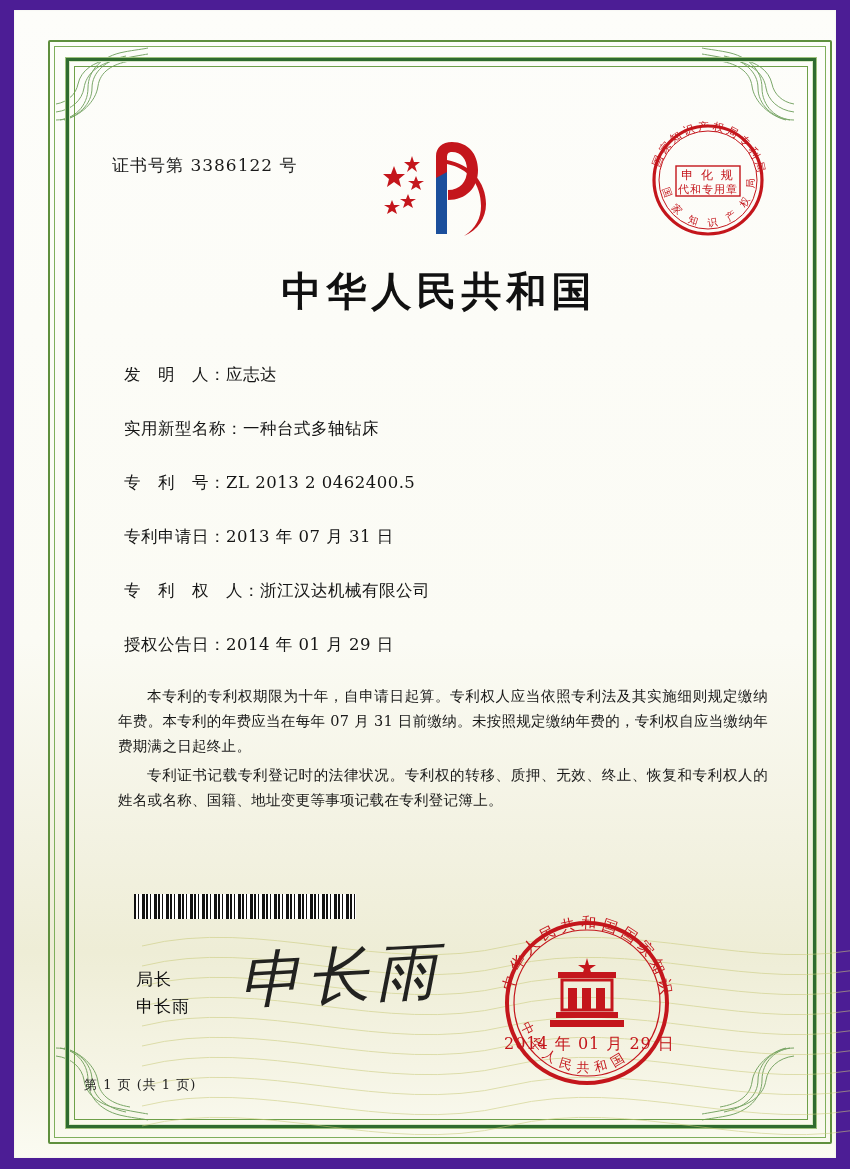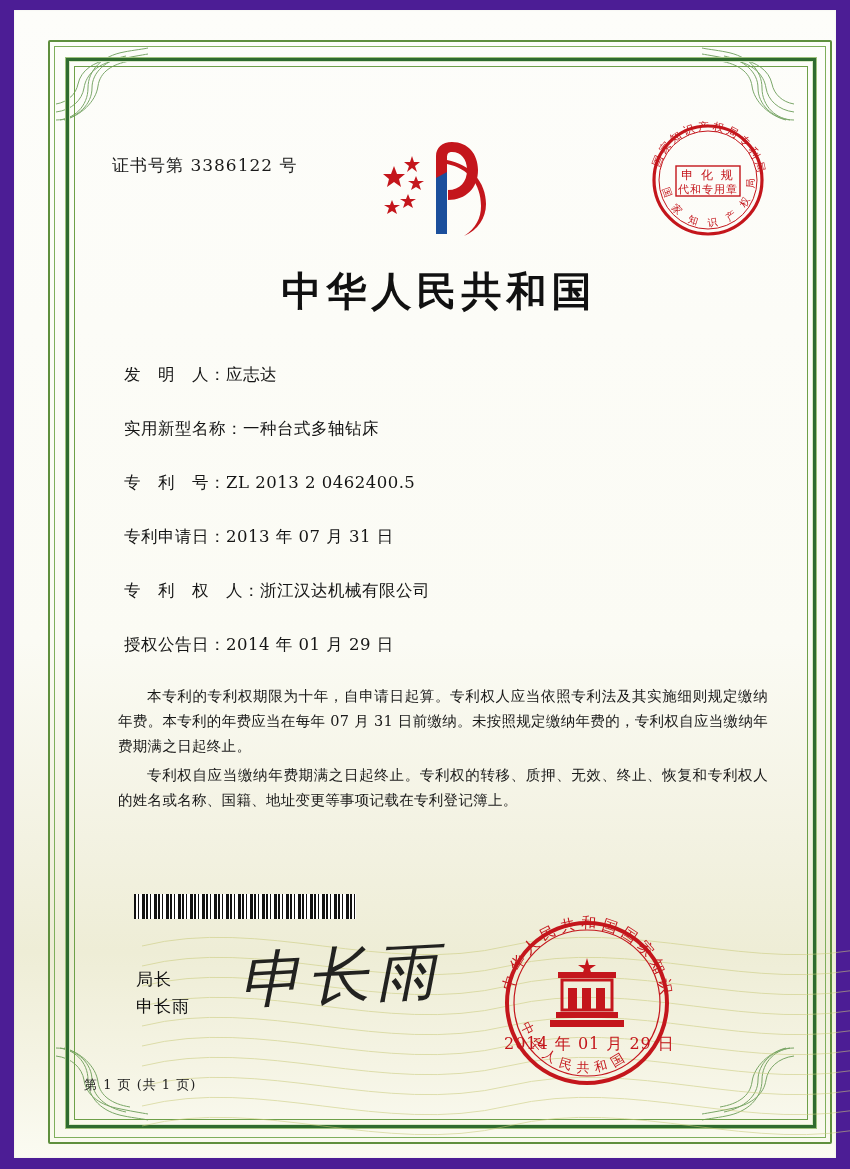--- a/index.html
+++ b/index.html
@@ -349,21 +349,21 @@
         <div class="field">
           <span class="lbl">专　利　权　人：</span><span class="val">浙江汉达机械有限公司</span>
         </div>
         <div class="field">
           <span class="lbl">授权公告日：</span><span class="val">2014 年 01 月 29 日</span>
         </div>
       </div>
 
       <div class="body-text">
         <p>本专利的专利权期限为十年，自申请日起算。专利权人应当依照专利法及其实施细则规定缴纳年费。本专利的年费应当在每年 07 月 31 日前缴纳。未按照规定缴纳年费的，专利权自应当缴纳年费期满之日起终止。</p>
-        <p>专利权自应当缴纳年费期满之日起终止。专利权的转移、质押、无效、终止、恢复和专利权人的姓名或名称、国籍、地址变更等事项记载在专利登记簿上。</p>
+        <p>专利证书记载专利登记时的法律状况。专利权的转移、质押、无效、终止、恢复和专利权人的姓名或名称、国籍、地址变更等事项记载在专利登记簿上。</p>
       </div>
 
       <svg class="wave-band" viewBox="0 0 732 250" preserveAspectRatio="none">
         <g fill="none" stroke="#c9ca7a" stroke-width="1">
           <path d="M0,30 C120,0 240,60 366,30 C492,0 612,60 732,30"></path>
           <path d="M0,50 C120,20 240,80 366,50 C492,20 612,80 732,50"></path>
           <path d="M0,70 C120,40 240,100 366,70 C492,40 612,100 732,70"></path>
           <path d="M0,90 C120,60 240,120 366,90 C492,60 612,120 732,90"></path>
           <path d="M0,110 C120,80 240,140 366,110 C492,80 612,140 732,110"></path>
           <path d="M0,130 C120,100 240,160 366,130 C492,100 612,160 732,130"></path>

